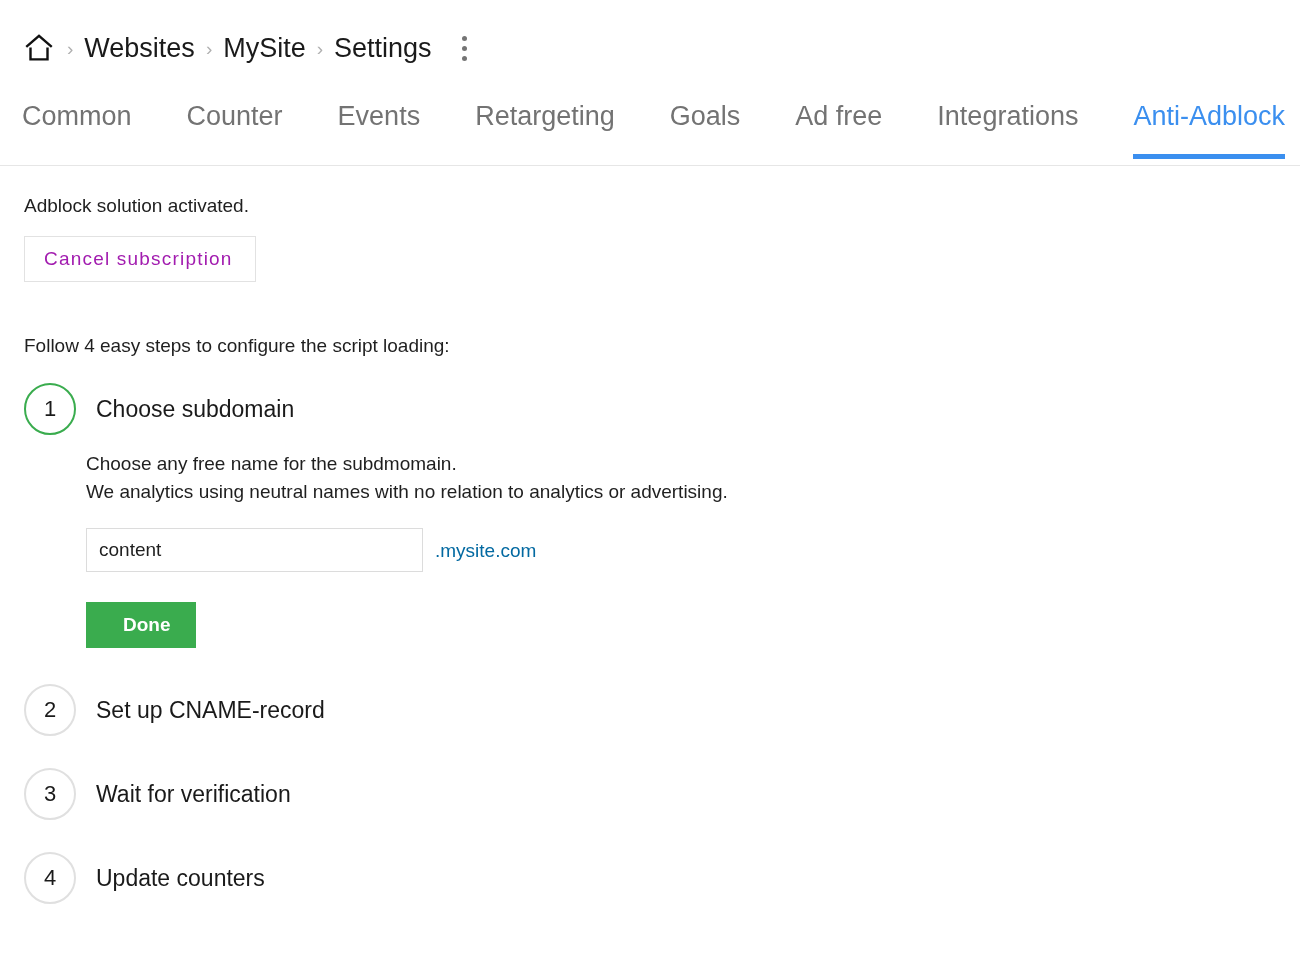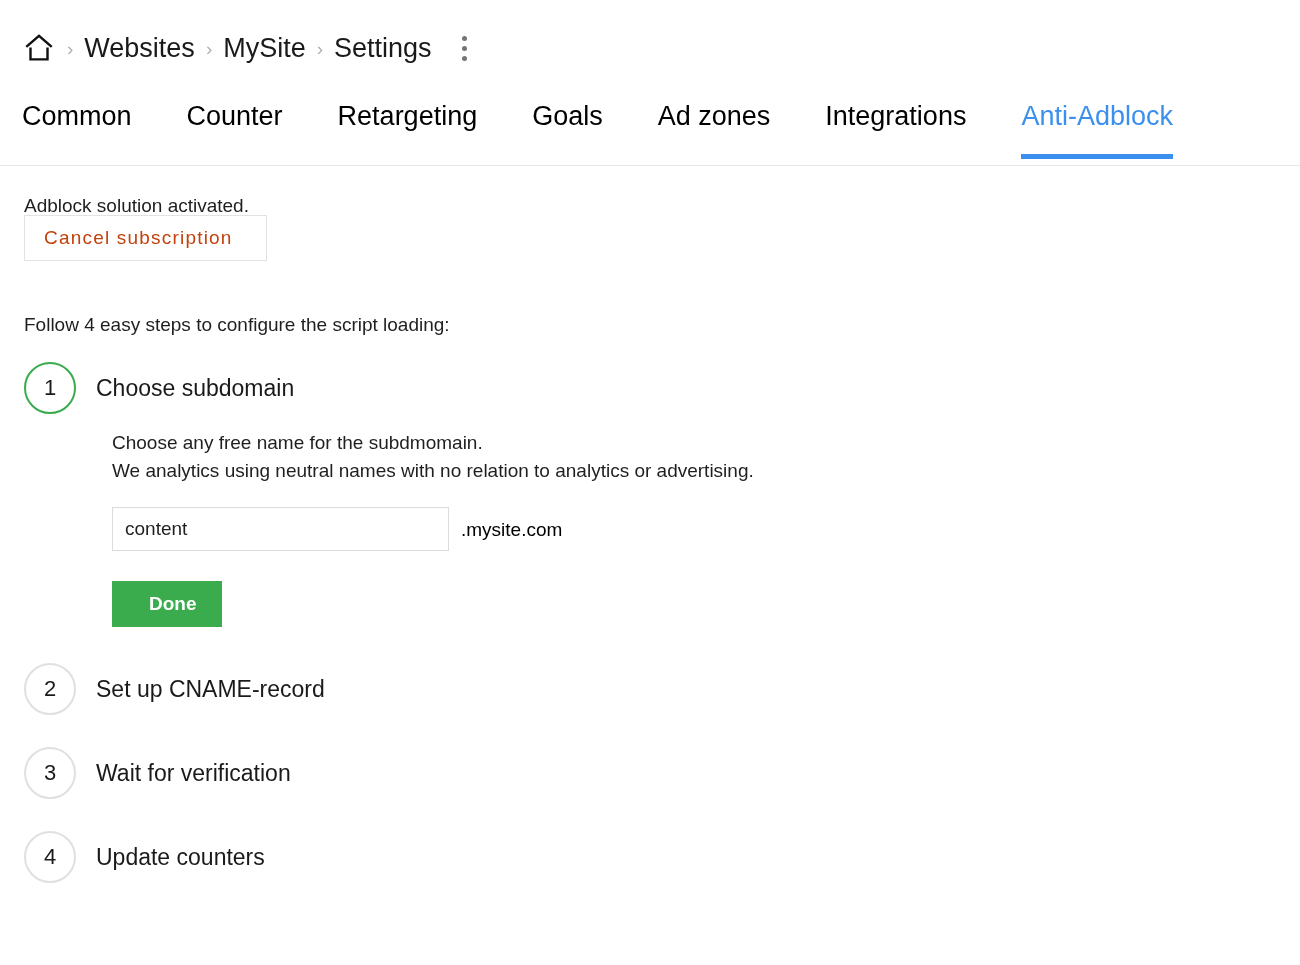--- a/index.html
+++ b/index.html
@@ -67,21 +67,21 @@
     display: flex;
     align-items: flex-start;
     padding-left: 22px;
     height: 70px;
     box-sizing: border-box;
     border-bottom: 1px solid #e6e6e6;
   }
   .tab {
     font-size: 27px;
     line-height: 1;
-    color: #000000;
+    color: #737373;
     padding: 7px 0 0 0;
     margin-right: 55px;
     white-space: nowrap;
     position: relative;
     height: 62px;
     box-sizing: border-box;
   }
   .tab:last-child { margin-right: 0; }
   .tab.active { color: #3b8fef; }
   .tab.active::after {
@@ -98,28 +98,29 @@
   .content {
     padding: 0 0 0 24px;
   }
   .status-line {
     font-size: 19px;
     color: #1f1f1f;
     padding-top: 30px;
     line-height: 1;
   }
   .cancel-btn {
+    margin-top: 21px;
     display: inline-block;
     border: 1px solid #e2e2e2;
     background: #ffffff;
-    color: #c2410c;
+    color: #a21caf;
     font-size: 19px;
     font-family: "Liberation Sans", sans-serif;
     letter-spacing: 1.2px;
-    padding: 12px 33px 13px 19px;
+    padding: 12px 22px 13px 19px;
     line-height: 1;
     cursor: pointer;
   }
   .follow-line {
     font-size: 19px;
     color: #1f1f1f;
     margin-top: 54px;
     line-height: 1;
   }
 
@@ -161,21 +162,21 @@
   .connector {
     position: absolute;
     left: 25px;
     top: 56px;
     bottom: 14px;
     width: 4px;
     background: #3aac4e;
     z-index: 1;
   }
   .step-body {
-    margin-left: 88px;
+    margin-left: 62px;
     padding-top: 15px;
     padding-bottom: 36px;
   }
   .hint {
     font-size: 19px;
     color: #1f1f1f;
     line-height: 28px;
   }
   .domain-row {
     display: flex;
@@ -190,21 +191,21 @@
     border-radius: 0;
     font-size: 19px;
     font-family: "Liberation Sans", sans-serif;
     color: #1f1f1f;
     padding: 16px 12px;
     outline: none;
     background: #fff;
   }
   .domain-suffix {
     font-size: 19px;
-    color: #000000;
+    color: #0369a1;
     margin-left: 12px;
     line-height: 1;
   }
   .done-btn {
     margin-top: 30px;
     display: inline-block;
     background: #3aac4e;
     color: #ffffff;
     border: none;
     font-size: 19px;
@@ -239,23 +240,24 @@
   <span class="kebab">
     <i></i>
     <i></i>
     <i></i>
   </span>
 </div>
 
 <div class="tabs">
   <div class="tab">Common</div>
   <div class="tab">Counter</div>
+  <div class="tab">Events</div>
   <div class="tab">Retargeting</div>
   <div class="tab">Goals</div>
-  <div class="tab">Ad zones</div>
+  <div class="tab">Ad free</div>
   <div class="tab">Integrations</div>
   <div class="tab active">Anti-Adblock</div>
 </div>
 
 <div class="content">
 
   <div class="status-line">Adblock solution activated.</div>
 
   <button class="cancel-btn">Cancel subscription</button>
 

